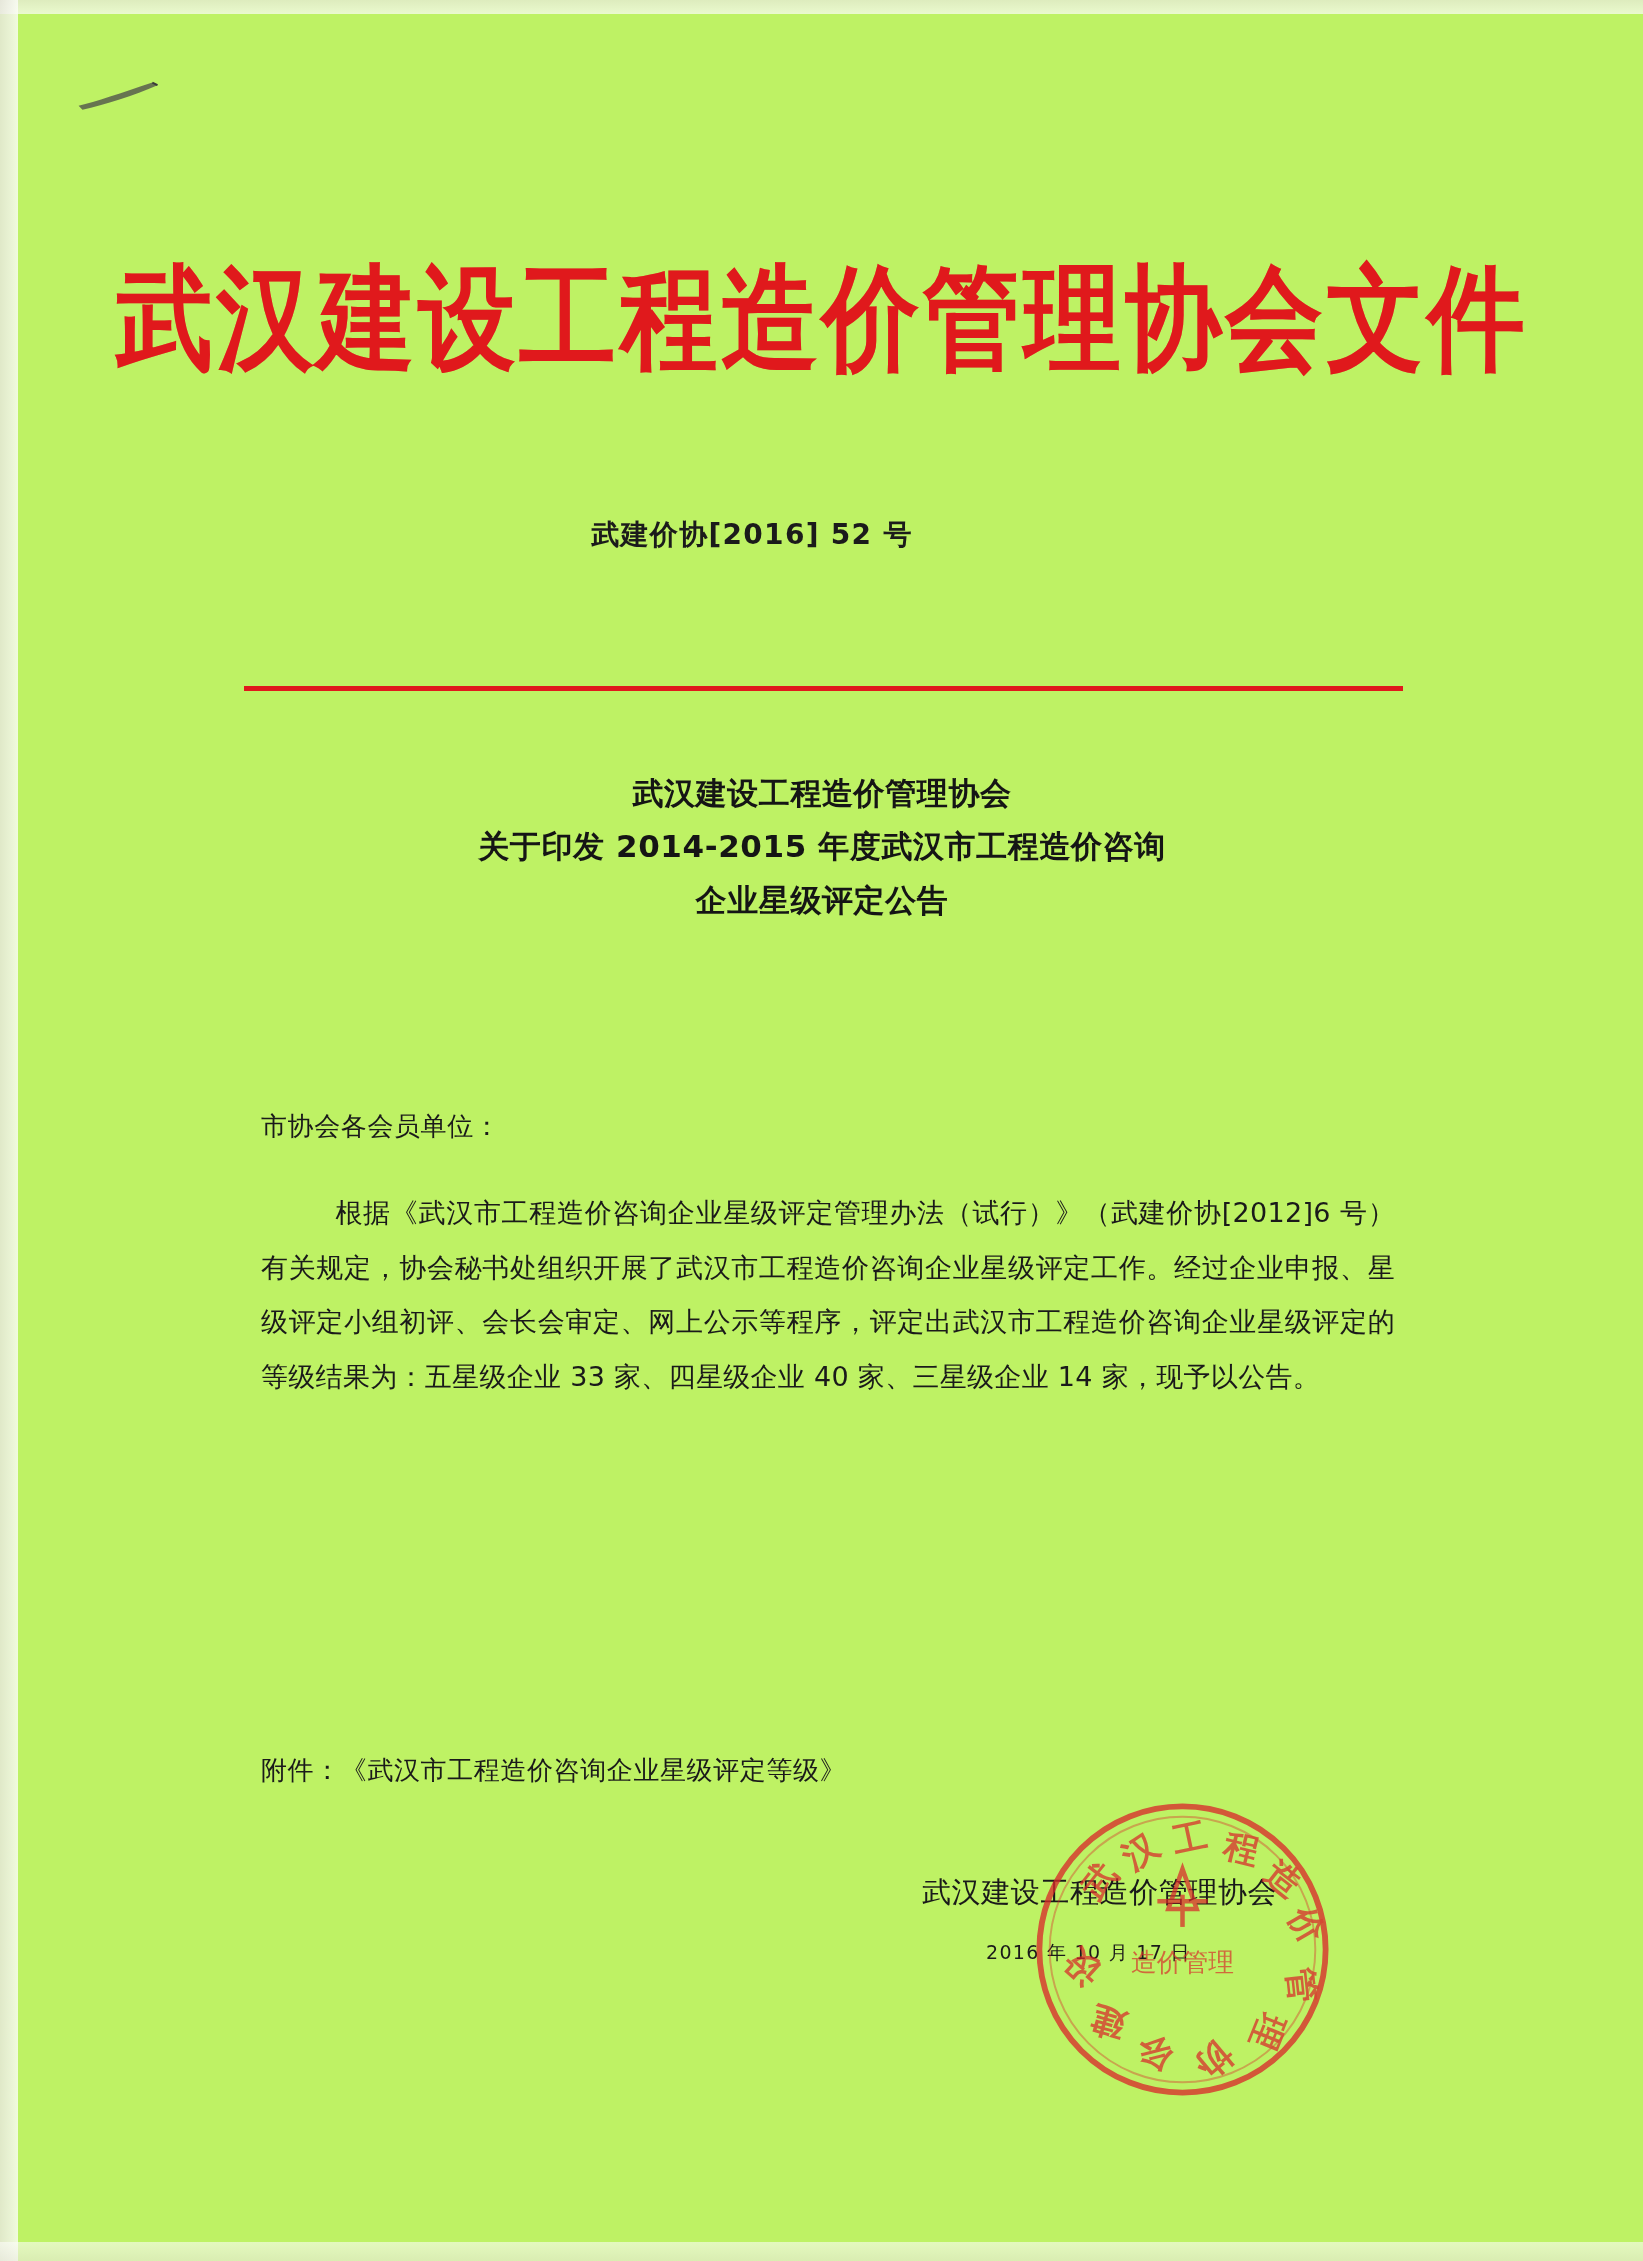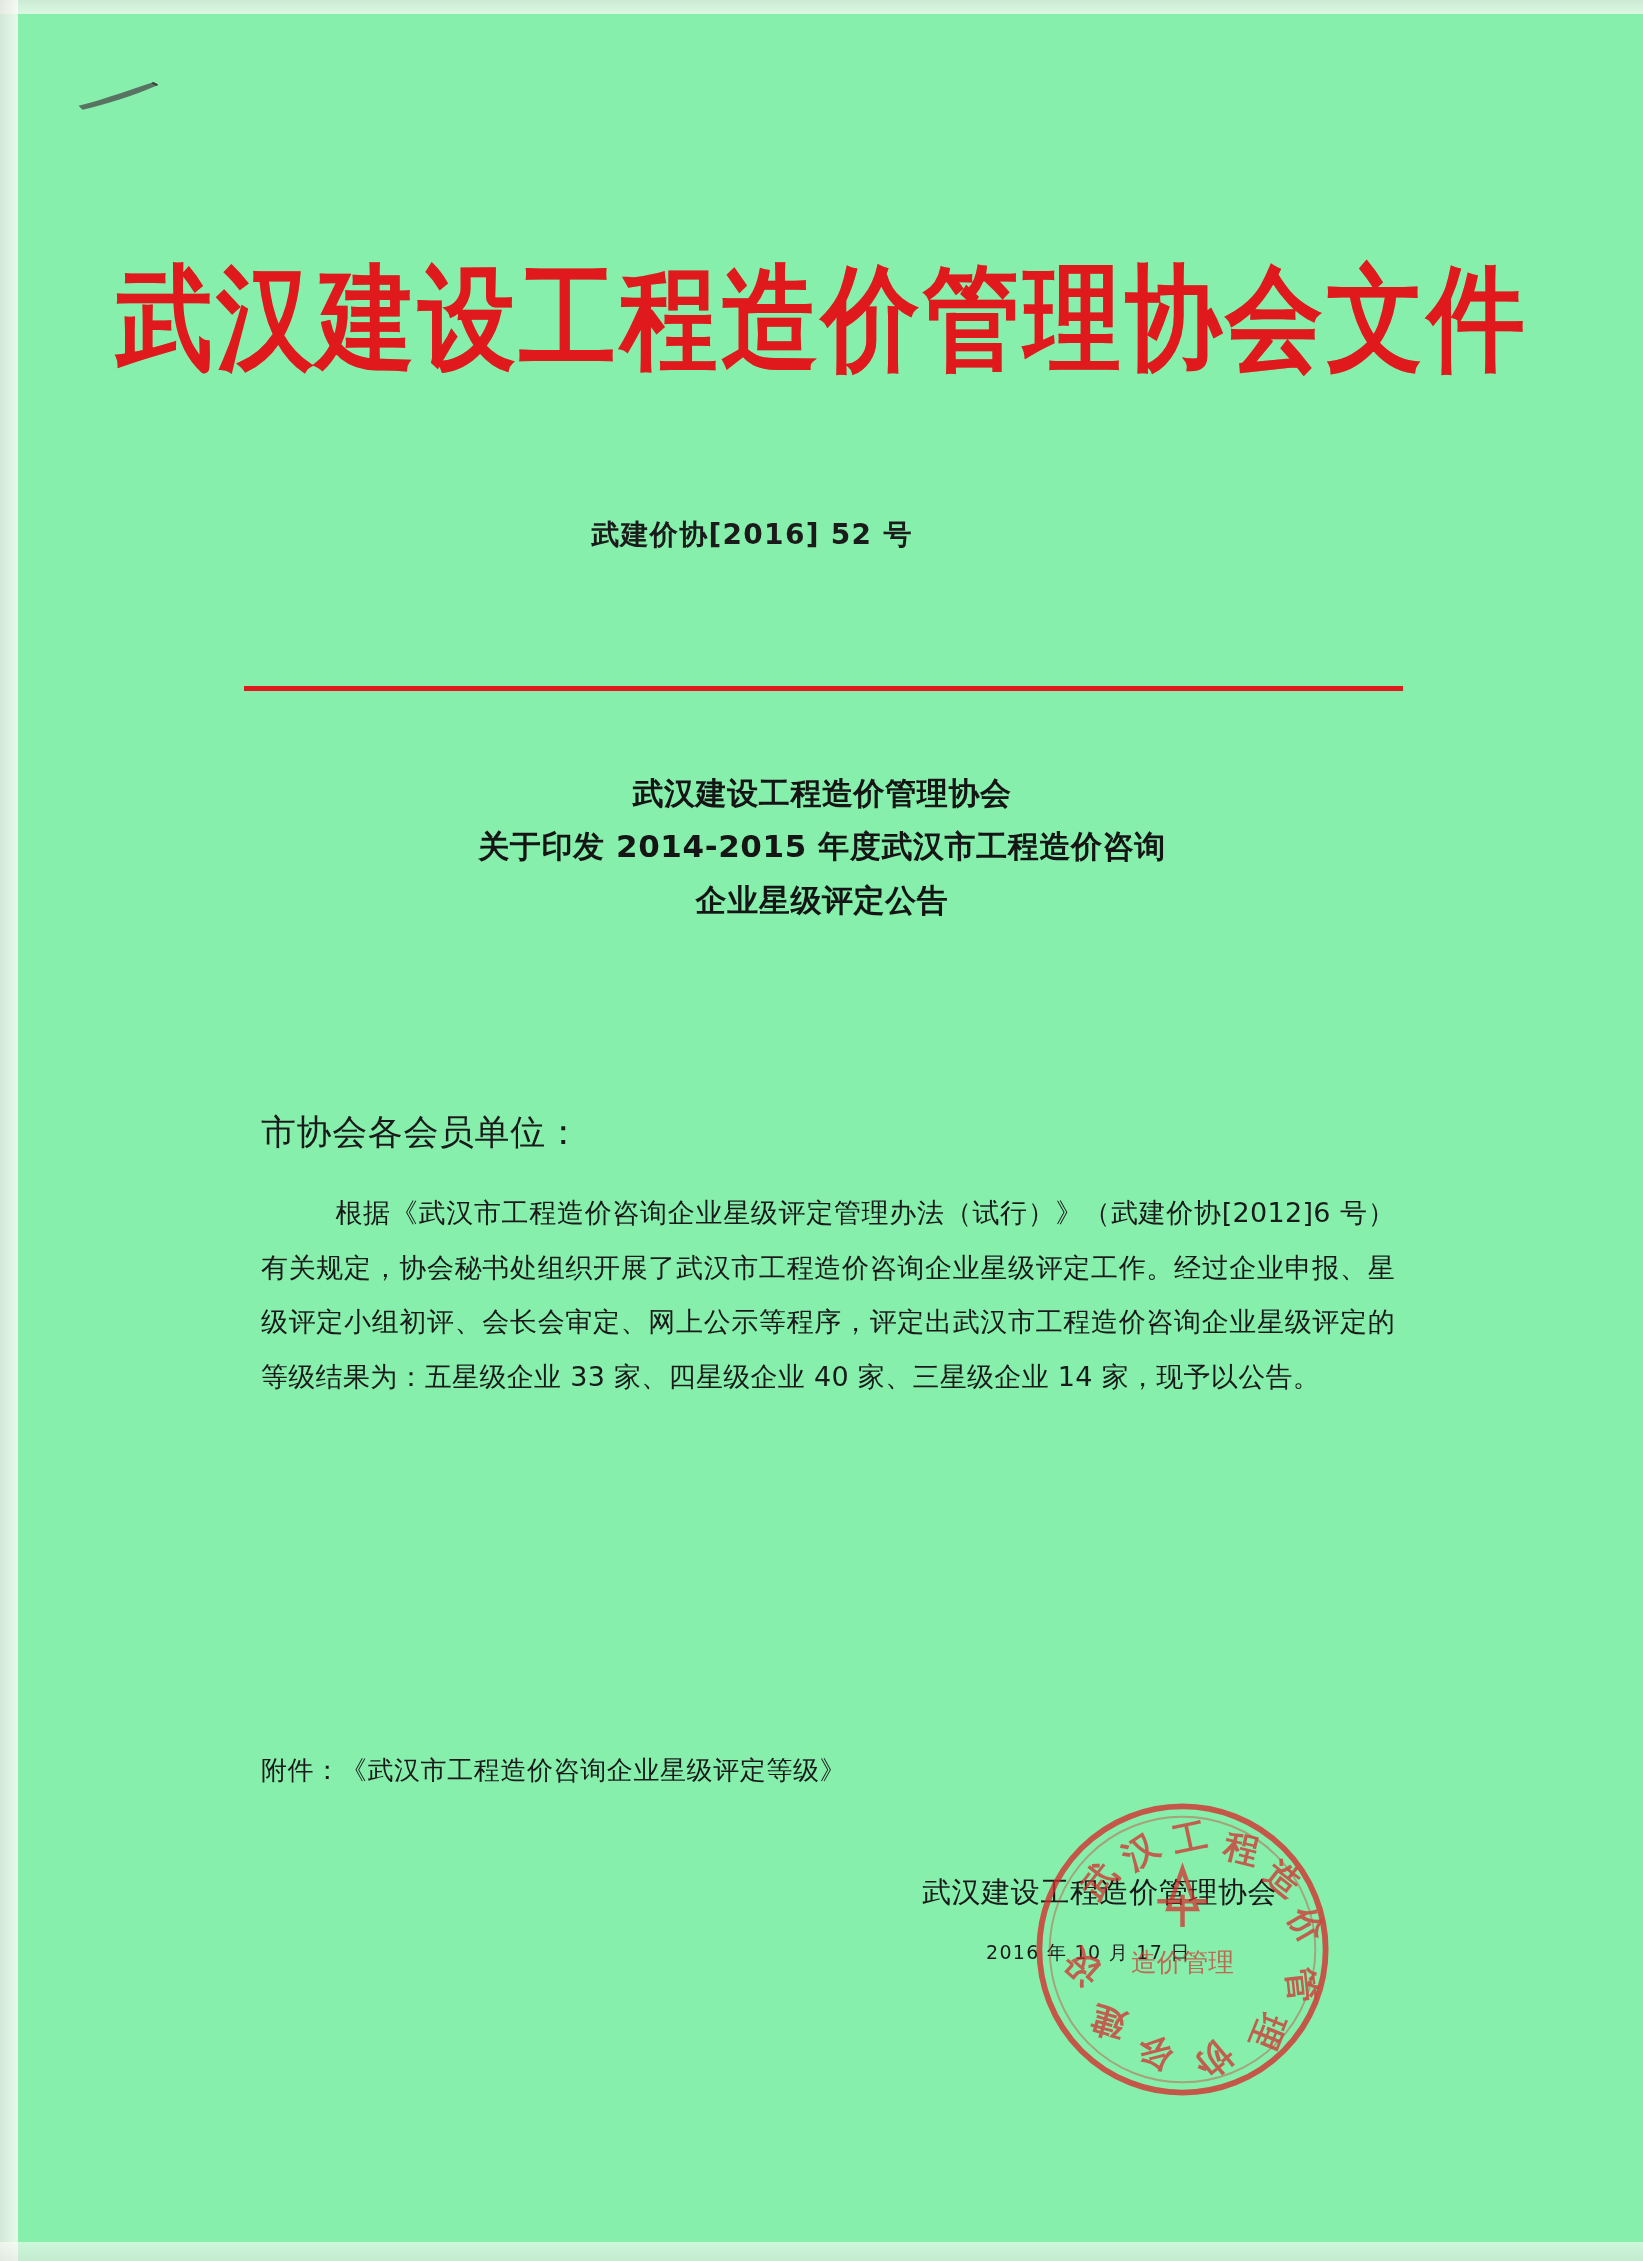--- a/index.html
+++ b/index.html
@@ -7,21 +7,21 @@
     padding: 0;
     background: #ffffff;
   }
   body {
     font-family: "DejaVu Sans", sans-serif;
   }
   .page {
     position: relative;
     width: 1644px;
     height: 2261px;
-    background: #86efac;
+    background: #bef264;
     overflow: hidden;
   }
   
   .scan-edge-left {
     position: absolute;
     left: 0; top: 0;
     width: 18px; height: 2261px;
     background: linear-gradient(to right, #e8e6e1, #fdfdfb);
     opacity: .8;
   }
@@ -116,21 +116,21 @@
     letter-spacing: 0.6px;
     font-family: "DejaVu Sans", sans-serif;
   }
   .title-block div { margin: 0; }
 
   
   .salutation {
     position: absolute;
     left: 261px;
     top: 1109px;
-    font-size: 35px;
+    font-size: 26px;
     color: #1a1a1a;
     letter-spacing: 0.6px;
   }
   .para {
     position: absolute;
     left: 261px;
     top: 1186px;
     width: 1134px;
     font-size: 27px;
     color: #1a1a1a;

